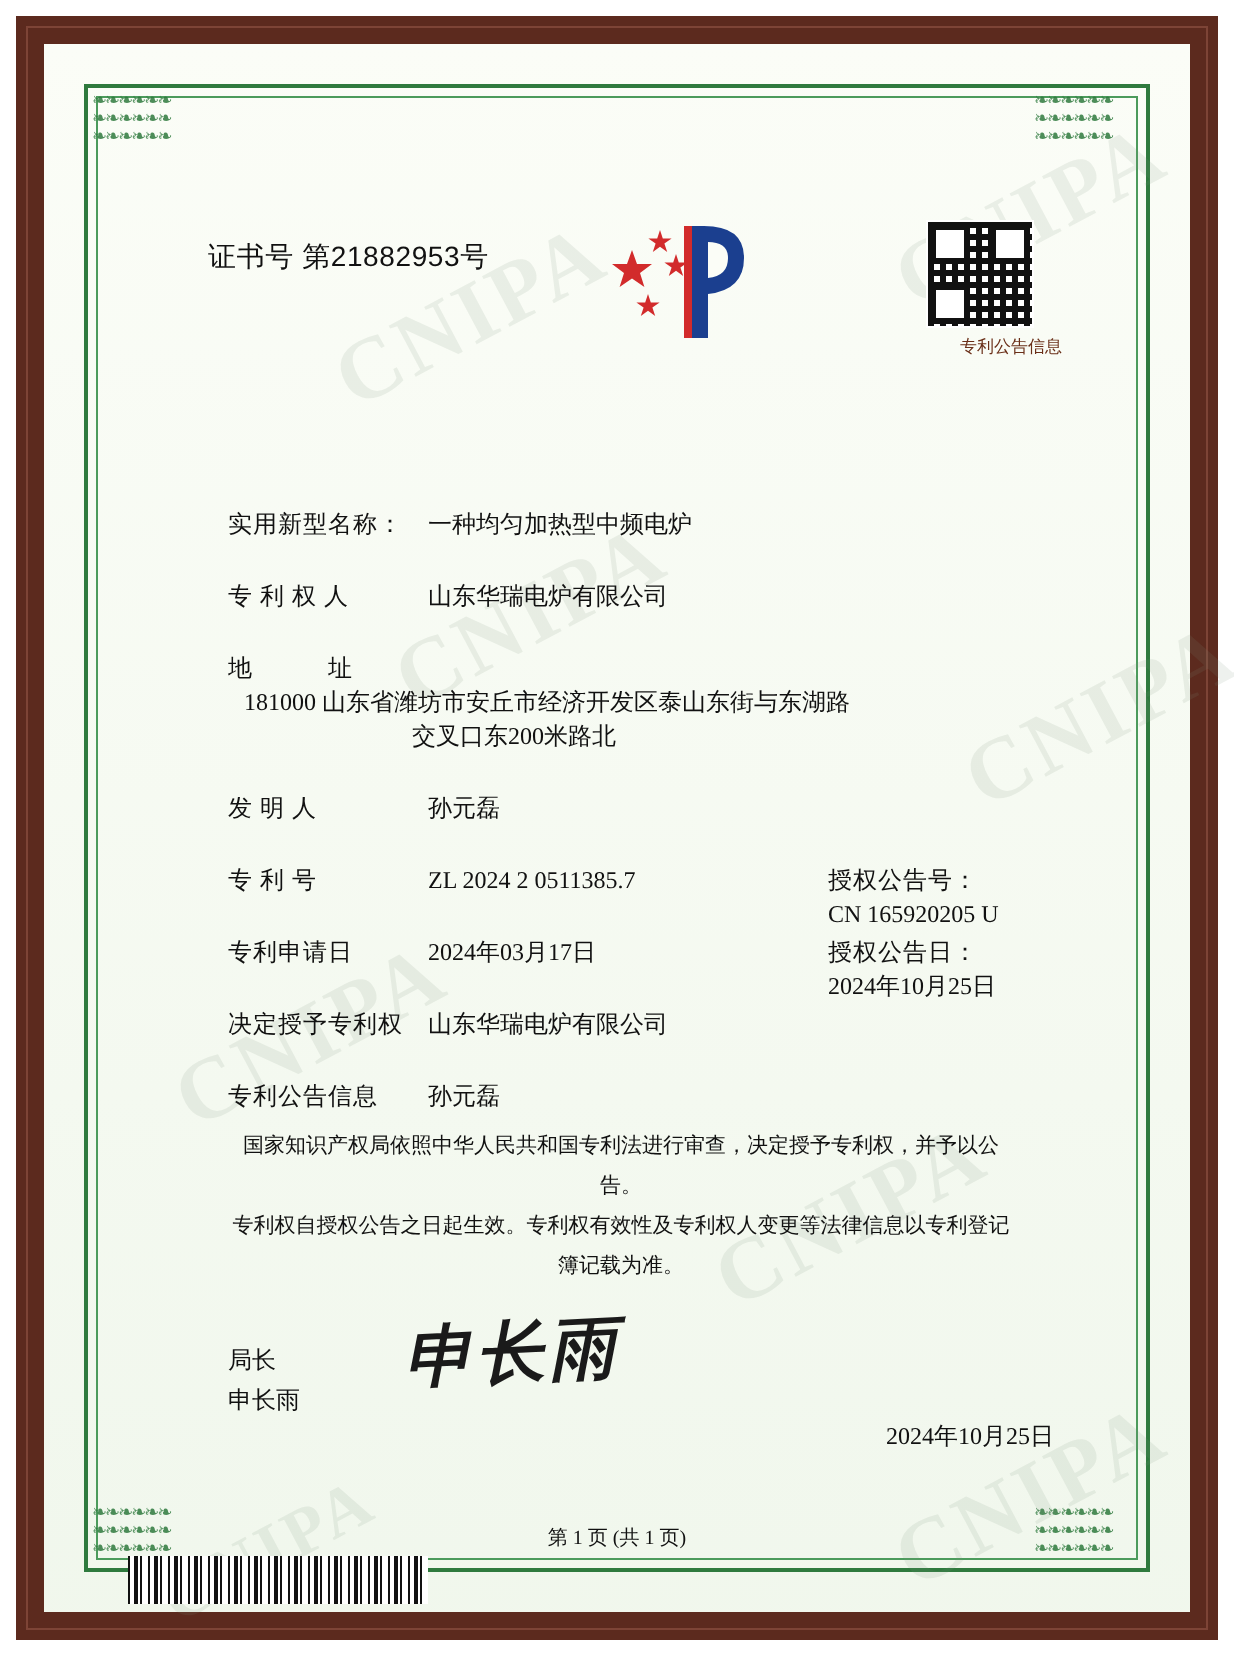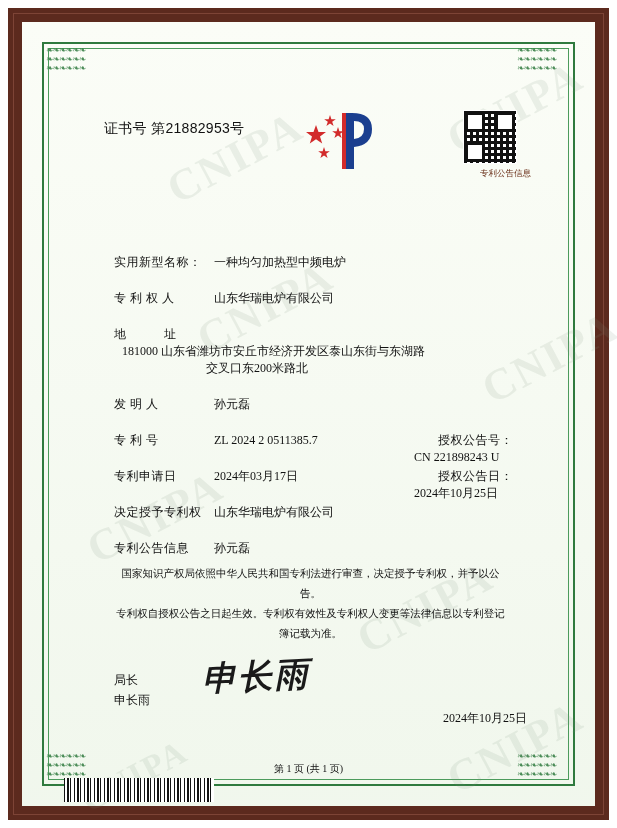--- a/index.html
+++ b/index.html
@@ -198,21 +198,21 @@
   }
   .row .cont {
     display: block;
     margin-left: 92px;
   }
   .col-right {
     position: absolute;
     left: 300px;
     top: 0;
   }
-  .col-right .lbl { width: 86px; margin-left: 24px; }
+  .col-right .lbl { width: 86px; }
 
   
   .legal {
     position: absolute;
     left: 52px;
     right: 48px;
     top: 502px;
     font-family: "Liberation Serif", serif;
     font-size: 10.5px;
     line-height: 20px;
@@ -353,21 +353,21 @@
           <span class="cont">交叉口东200米路北</span>
         </div>
 
         <div class="row">
           <span class="lbl">发 明 人</span><span class="val2">孙元磊</span>
         </div>
 
         <div class="row">
           <span class="lbl">专 利 号</span><span class="val2">ZL 2024 2 0511385.7</span>
           <span class="col-right">
-            <span class="lbl">授权公告号：</span><span class="val">CN 221898243 U</span>
+            <span class="lbl">授权公告号：</span><span class="val">CN 165920205 U</span>
           </span>
         </div>
 
         <div class="row">
           <span class="lbl">专利申请日</span><span class="val2">2024年03月17日</span>
           <span class="col-right">
             <span class="lbl">授权公告日：</span><span class="val">2024年10月25日</span>
           </span>
         </div>
 

